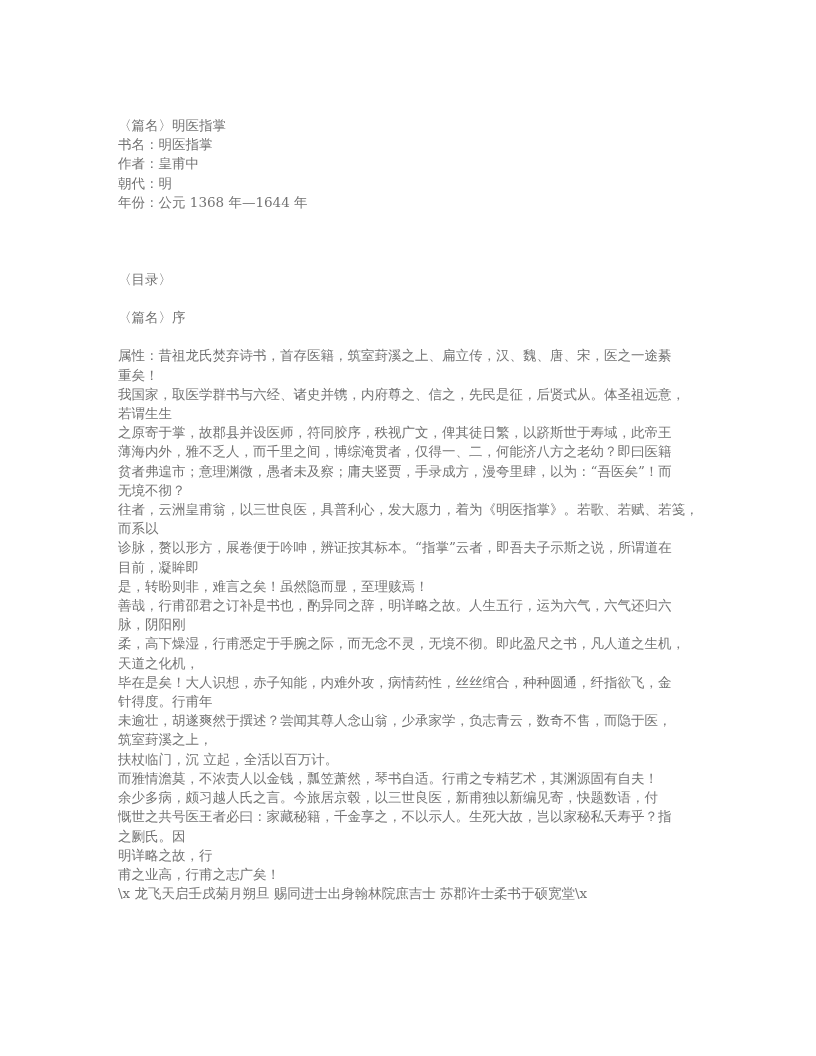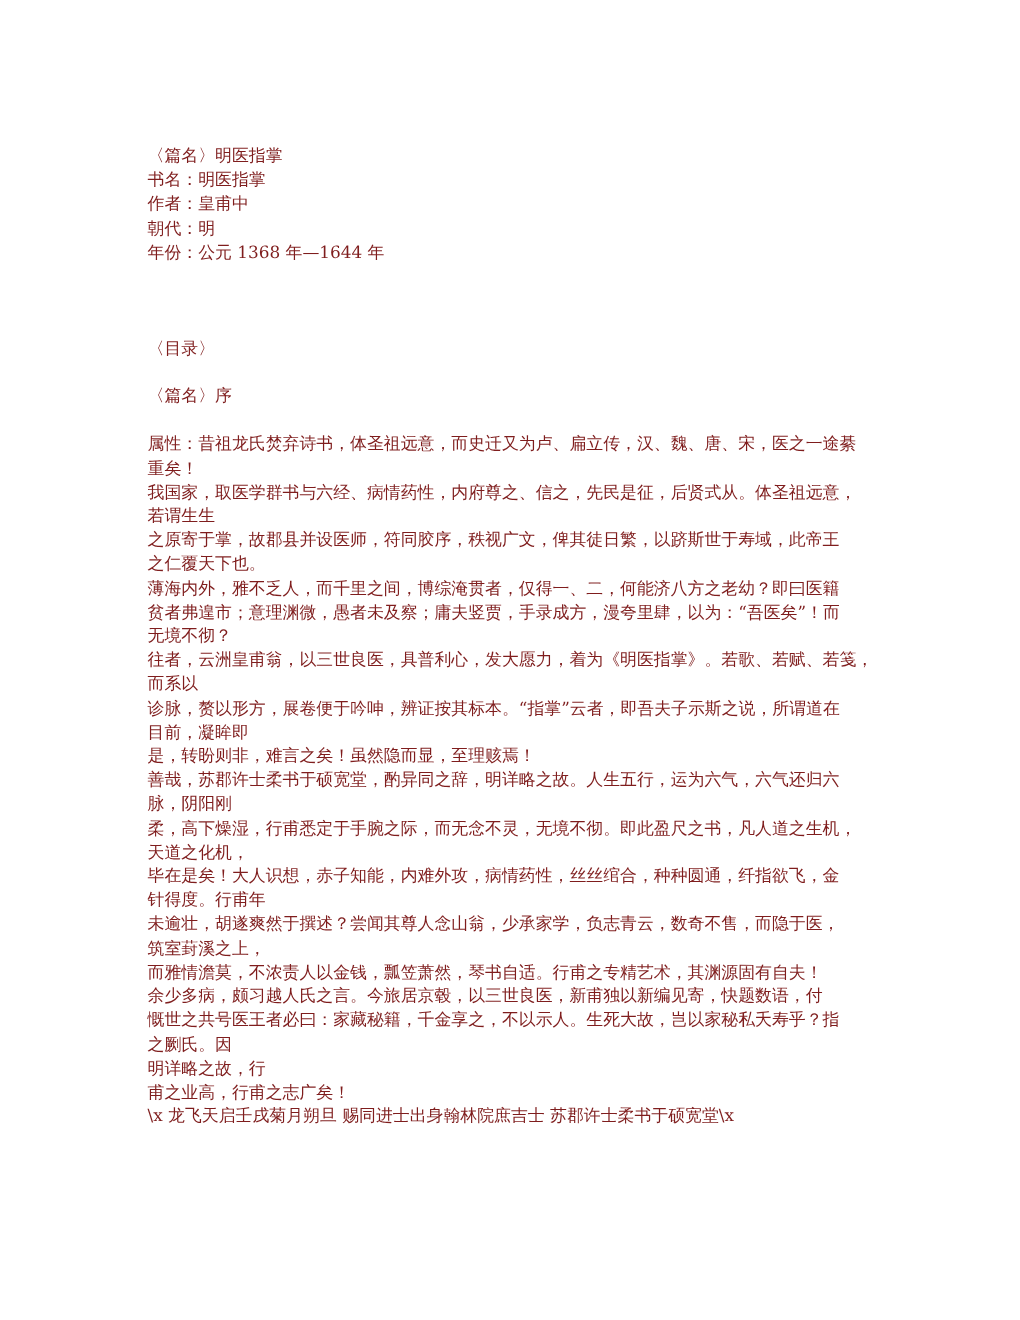--- a/index.html
+++ b/index.html
@@ -1,20 +1,20 @@
 <!DOCTYPE html>
 <html><head>
   <meta charset="utf-8">
   <style>
     html, body { margin: 0; padding: 0; background: #ffffff; }
     body { width: 816px; height: 1056px; position: relative; overflow: hidden; }
     .page {
       position: absolute; left: 118px; top: 116px; width: 582px;
       font-family: "DejaVu Serif", "Liberation Serif", serif;
-      font-size: 13.5px; line-height: 19.2px; color: #7f1d1d;
+      font-size: 13.5px; line-height: 19.2px; color: #737373;
     }
     .line { white-space: nowrap; overflow: visible; }
     .gap-meta { height: 58px; }
     .gap-toc { height: 19px; }
     .gap-body { height: 19px; }
   </style>
 </head>
 <body>
 
 <div class="page">
@@ -24,42 +24,42 @@
     <div class="line">作者：皇甫中</div>
     <div class="line">朝代：明</div>
     <div class="line">年份：公元 1368 年—1644 年</div>
   </div>
   <div class="gap-meta"></div>
   <div class="line">〈目录〉</div>
   <div class="gap-toc"></div>
   <div class="line">〈篇名〉序</div>
   <div class="gap-body"></div>
   <div>
-    <div class="line">属性：昔祖龙氏焚弃诗书，体圣祖远意，而史迁又为卢、扁立传，汉、魏、唐、宋，医之一途綦</div>
+    <div class="line">属性：昔祖龙氏焚弃诗书，首存医籍，筑室葑溪之上、扁立传，汉、魏、唐、宋，医之一途綦</div>
     <div class="line">重矣！</div>
-    <div class="line">我国家，取医学群书与六经、病情药性，内府尊之、信之，先民是征，后贤式从。体圣祖远意，</div>
+    <div class="line">我国家，取医学群书与六经、诸史并镌，内府尊之、信之，先民是征，后贤式从。体圣祖远意，</div>
     <div class="line">若谓生生</div>
     <div class="line">之原寄于掌，故郡县并设医师，符同胶序，秩视广文，俾其徒日繁，以跻斯世于寿域，此帝王</div>
-    <div class="line">之仁覆天下也。</div>
     <div class="line">薄海内外，雅不乏人，而千里之间，博综淹贯者，仅得一、二，何能济八方之老幼？即曰医籍</div>
     <div class="line">贫者弗遑市；意理渊微，愚者未及察；庸夫竖贾，手录成方，漫夸里肆，以为：“吾医矣”！而</div>
     <div class="line">无境不彻？</div>
     <div class="line">往者，云洲皇甫翁，以三世良医，具普利心，发大愿力，着为《明医指掌》。若歌、若赋、若笺，</div>
     <div class="line">而系以</div>
     <div class="line">诊脉，赘以形方，展卷便于吟呻，辨证按其标本。“指掌”云者，即吾夫子示斯之说，所谓道在</div>
     <div class="line">目前，凝眸即</div>
     <div class="line">是，转盼则非，难言之矣！虽然隐而显，至理赅焉！</div>
-    <div class="line">善哉，苏郡许士柔书于硕宽堂，酌异同之辞，明详略之故。人生五行，运为六气，六气还归六</div>
+    <div class="line">善哉，行甫邵君之订补是书也，酌异同之辞，明详略之故。人生五行，运为六气，六气还归六</div>
     <div class="line">脉，阴阳刚</div>
     <div class="line">柔，高下燥湿，行甫悉定于手腕之际，而无念不灵，无境不彻。即此盈尺之书，凡人道之生机，</div>
     <div class="line">天道之化机，</div>
     <div class="line">毕在是矣！大人识想，赤子知能，内难外攻，病情药性，丝丝绾合，种种圆通，纤指欲飞，金</div>
     <div class="line">针得度。行甫年</div>
     <div class="line">未逾壮，胡遂爽然于撰述？尝闻其尊人念山翁，少承家学，负志青云，数奇不售，而隐于医，</div>
     <div class="line">筑室葑溪之上，</div>
+    <div class="line">扶杖临门，沉  立起，全活以百万计。</div>
     <div class="line">而雅情澹莫，不浓责人以金钱，瓢笠萧然，琴书自适。行甫之专精艺术，其渊源固有自夫！</div>
     <div class="line">余少多病，颇习越人氏之言。今旅居京毂，以三世良医，新甫独以新编见寄，快题数语，付</div>
     <div class="line">慨世之共号医王者必曰：家藏秘籍，千金享之，不以示人。生死大故，岂以家秘私夭寿乎？指</div>
     <div class="line">之劂氏。因</div>
     <div class="line">明详略之故，行</div>
     <div class="line">甫之业高，行甫之志广矣！</div>
     <div class="line">\x 龙飞天启壬戌菊月朔旦 赐同进士出身翰林院庶吉士 苏郡许士柔书于硕宽堂\x</div>
   </div>
 </div>
 

